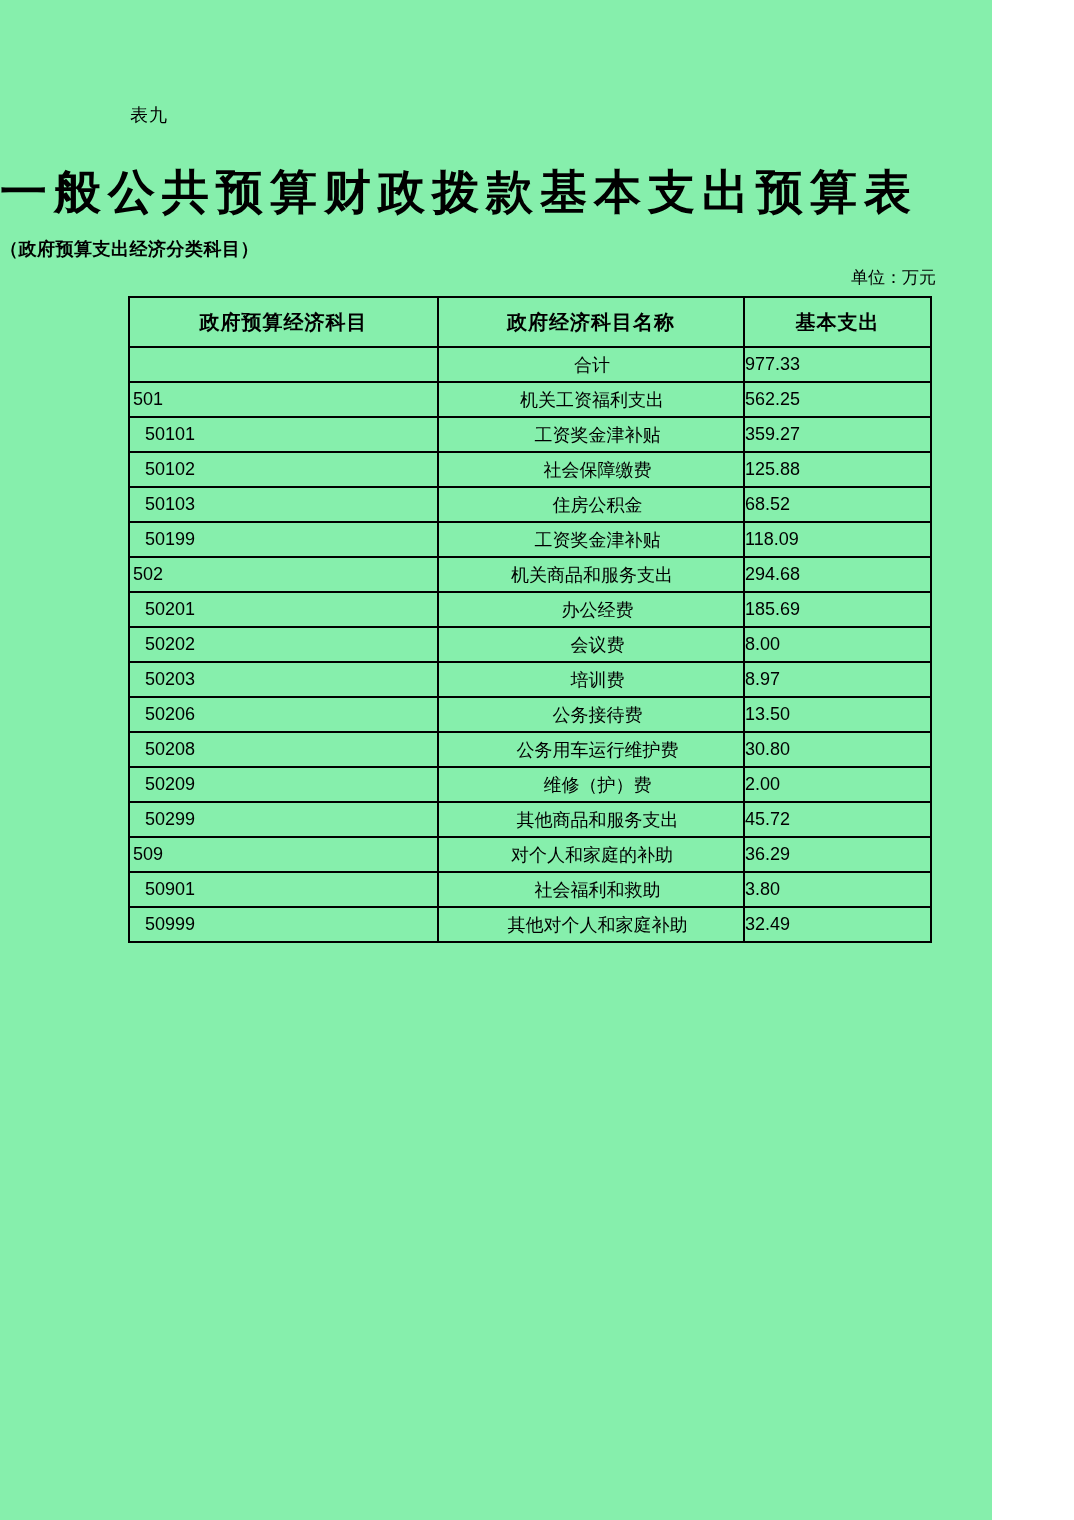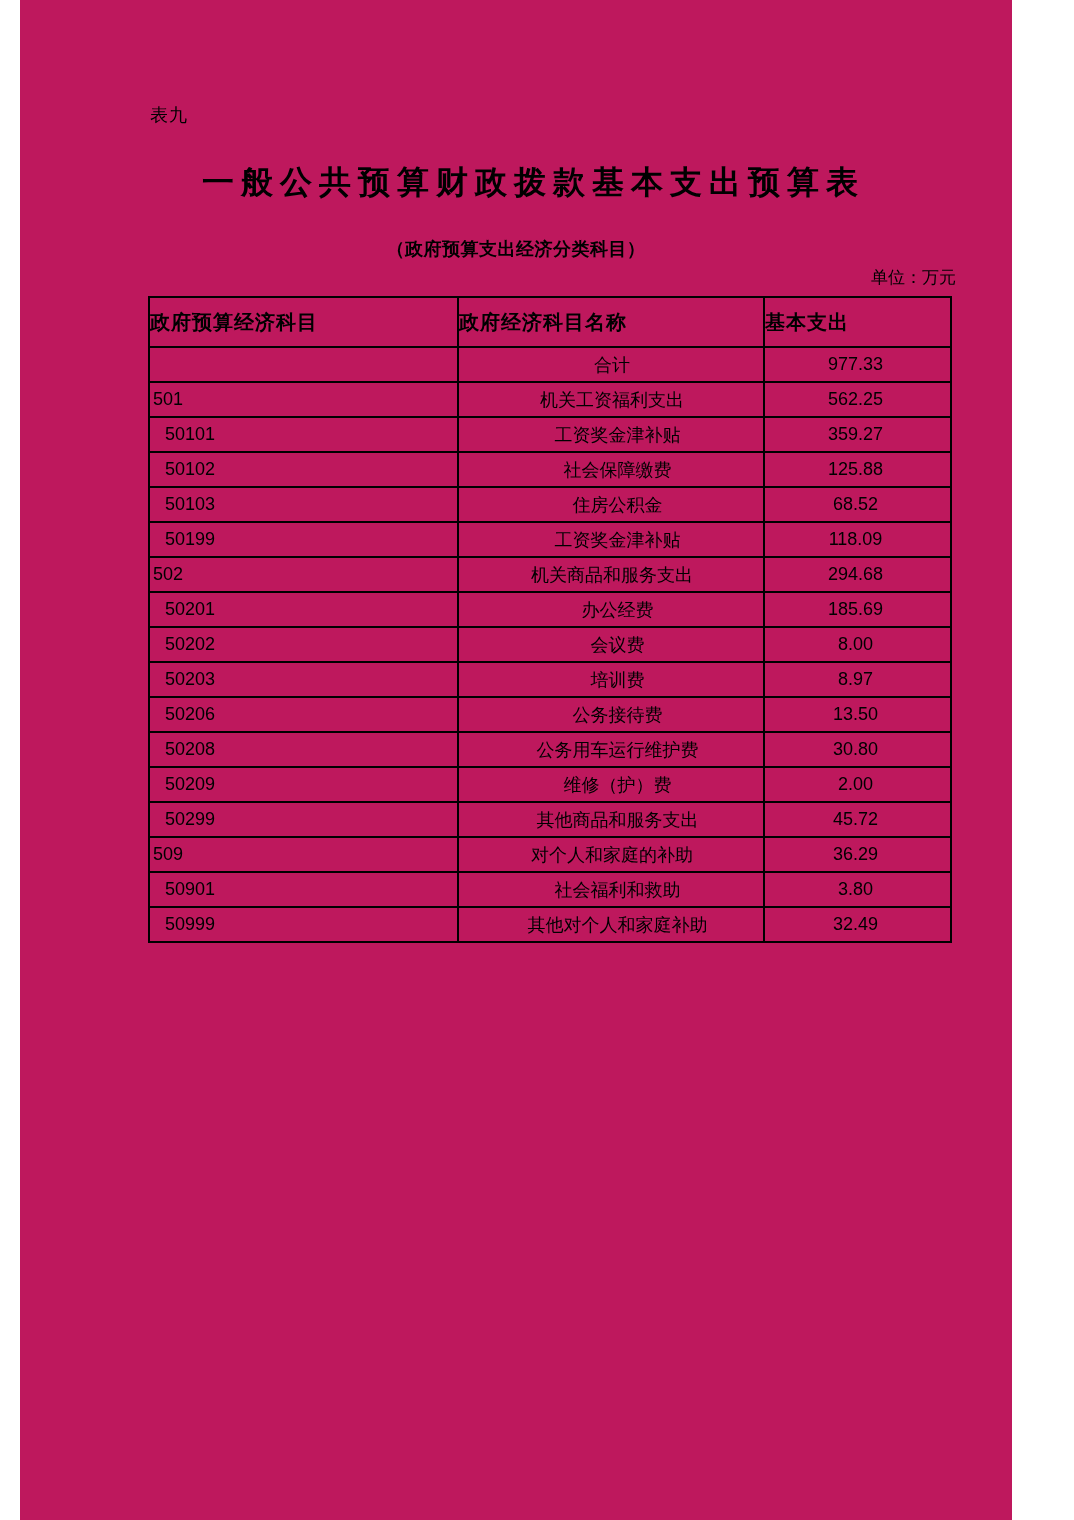--- a/index.html
+++ b/index.html
@@ -1,52 +1,48 @@
 <!DOCTYPE html>
 <html><head>
 <meta charset="utf-8">
 <style>
   * { margin: 0; padding: 0; box-sizing: border-box; }
   html, body { background: #ffffff; }
   .page {
     position: relative;
     width: 992px;
     height: 1520px;
-    background: #be185d;
+    background: #86efac;
     color: #000000;
     font-family: "Liberation Serif", serif;
     overflow: hidden;
-    margin-left: 20px;
   }
   .doc-label {
     position: absolute;
     left: 130px;
     top: 103px;
     font-size: 18px;
     letter-spacing: 1px;
   }
   .page-title {
     position: absolute;
     left: 0;
     top: 161px;
     width: 100%;
-    text-align: center;
     font-family: "Liberation Sans", sans-serif;
-    font-size: 32px;
+    font-size: 47px;
     font-weight: bold;
     letter-spacing: 7px;
     white-space: nowrap;
-    padding-left: 35px;
   }
   .page-subtitle {
     position: absolute;
     left: 0;
     top: 237px;
     width: 100%;
-    text-align: center;
     font-size: 18px;
     font-weight: bold;
     letter-spacing: 0.5px;
   }
   .unit-note {
     position: absolute;
     left: 140px;
     top: 266px;
     width: 802px;
     text-align: right;
@@ -63,41 +59,41 @@
   }
   table.budget th, table.budget td {
     border: 2px solid #000000;
     overflow: hidden;
     white-space: nowrap;
   }
   table.budget thead tr { height: 50px; }
   table.budget th {
     font-size: 20px;
     font-weight: bold;
-    text-align: left;
+    text-align: center;
     vertical-align: middle;
     letter-spacing: 1px;
   }
   table.budget tbody tr { height: 35px; }
   table.budget td {
     font-size: 18px;
     vertical-align: middle;
   }
   td.col-code {
     font-family: "Liberation Sans", sans-serif;
     font-size: 19px;
     padding-left: 3px;
   }
   tr.level-2 td.col-code { padding-left: 15px; }
   td.col-name { padding-left: 2px; text-align: center; }
   tr.level-2 td.col-name { padding-left: 13px; }
   td.col-value {
     font-family: "Liberation Sans", sans-serif;
     font-size: 19px;
-    text-align: center;
+    text-align: left;
     padding-right: 4px;
   }
 </style>
 </head>
 <body>
 
 <div class="page">
 
   <div class="doc-label">表九</div>
 

